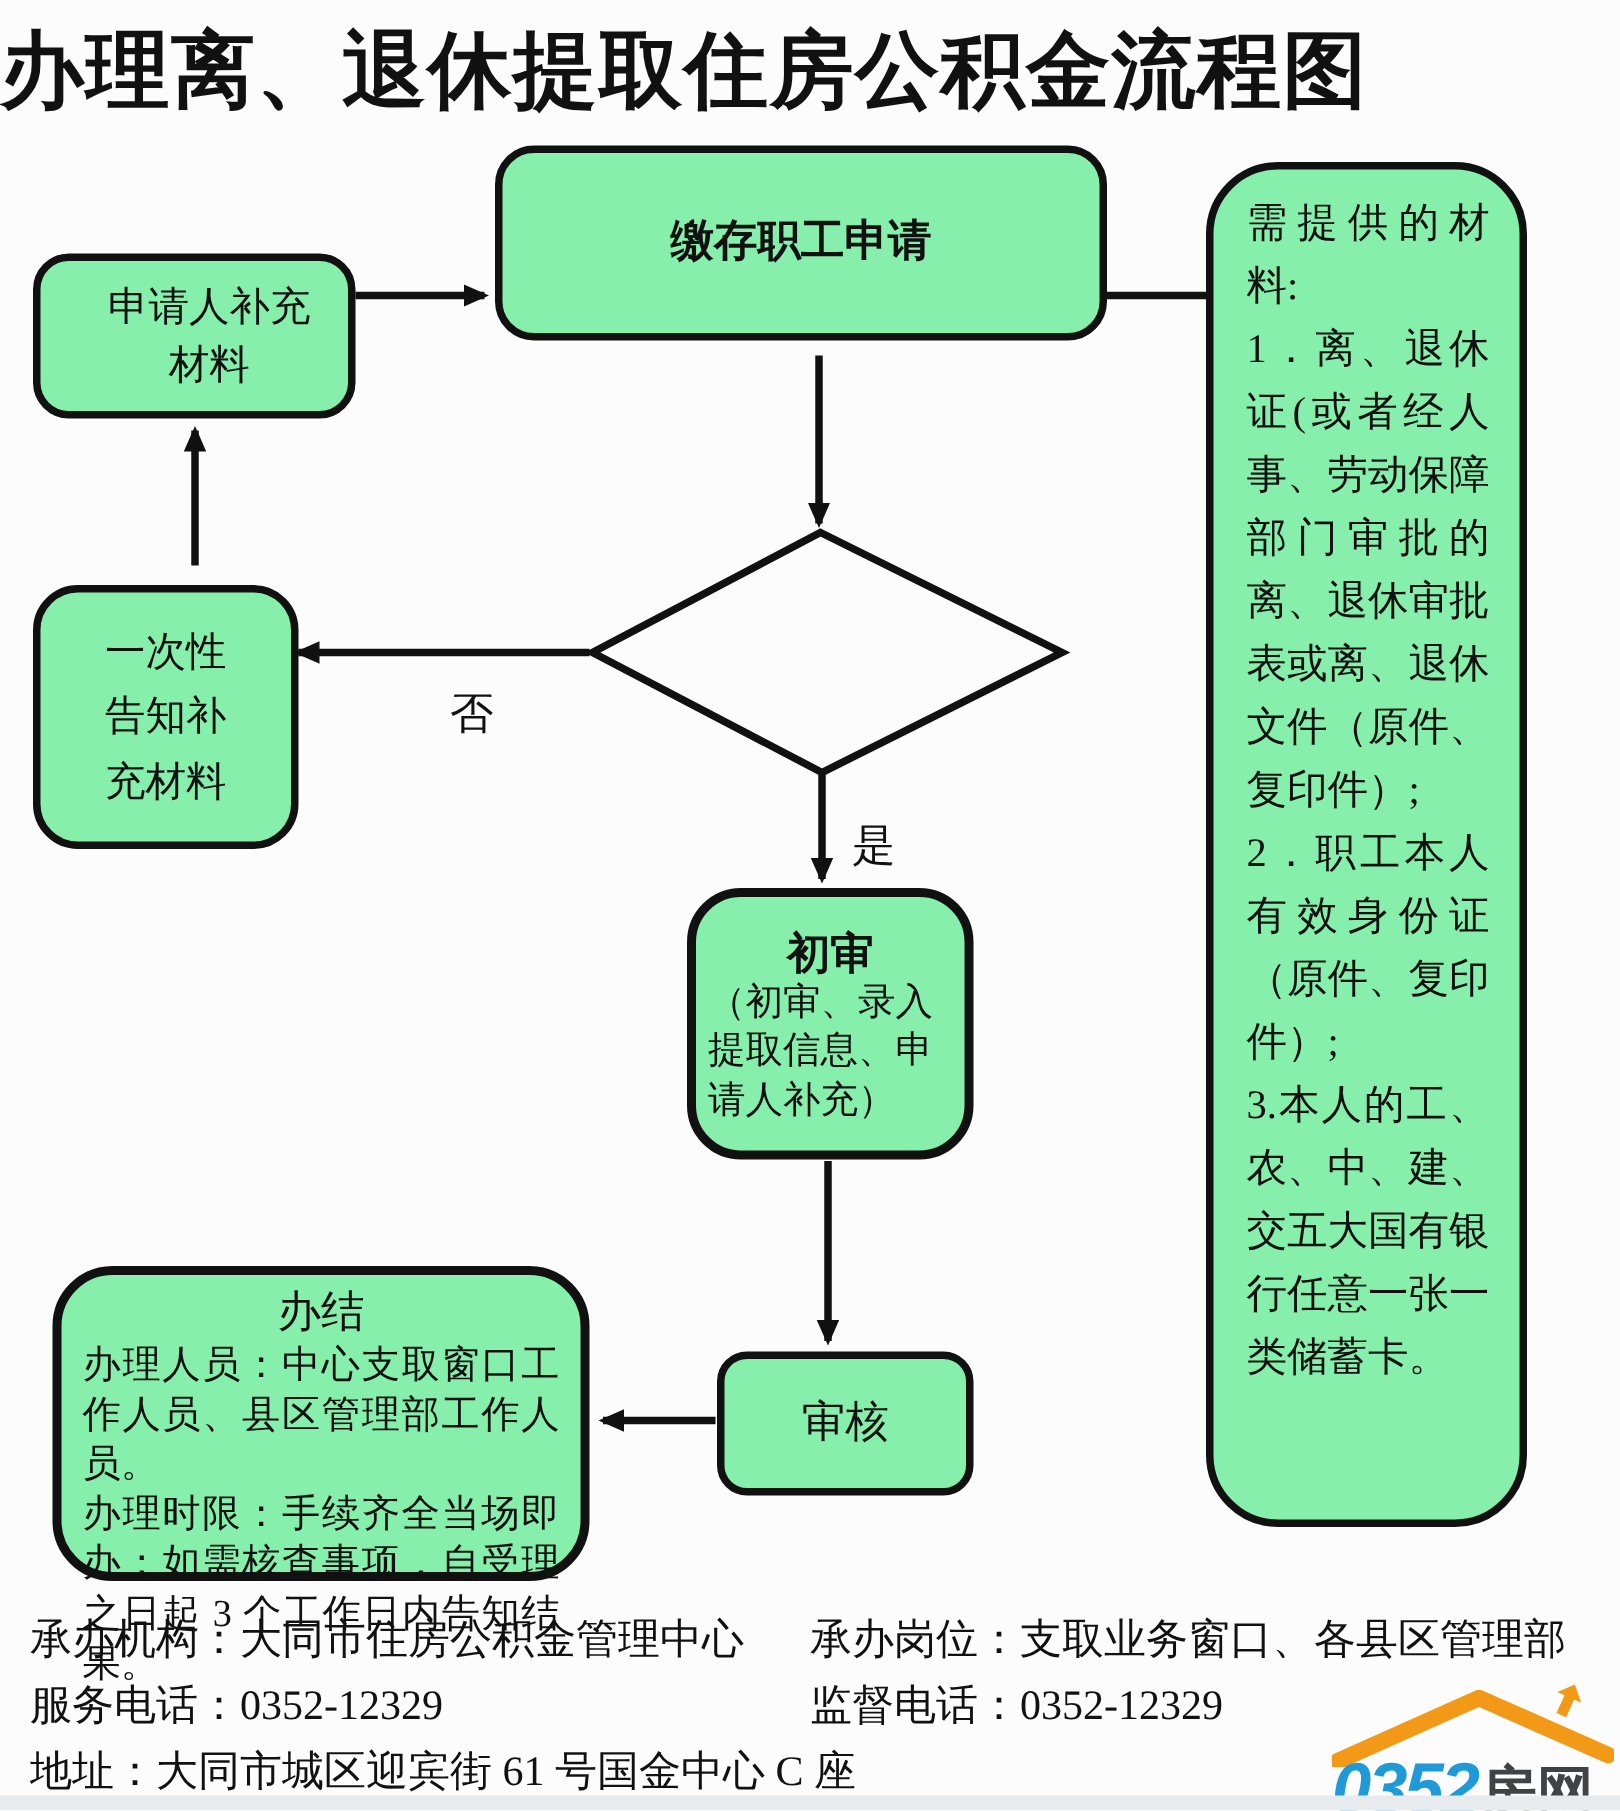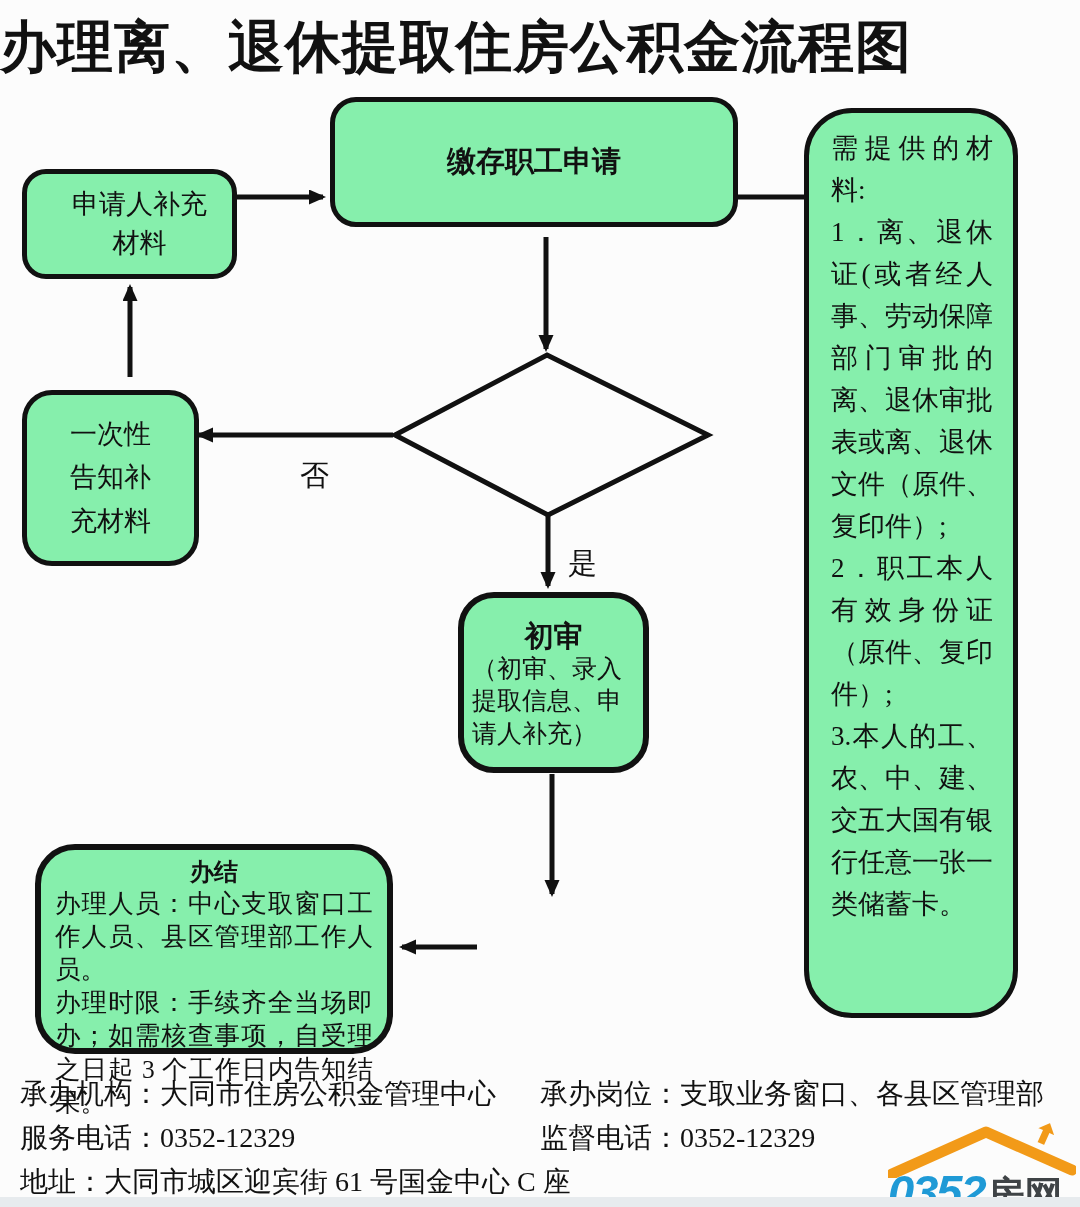--- a/index.html
+++ b/index.html
@@ -34,21 +34,21 @@
     left:458px;top:592px;width:191px;height:181px;border-radius:36px;border-width:6px;
     flex-direction:column;justify-content:center;padding:4px 8px;
   }
   .node-review .review-title{font-weight:bold;font-size:29px;line-height:1.1;margin-top:6px;}
   .node-review .review-detail{font-size:25px;line-height:1.3;text-align:left;width:100%;}
   .node-audit{left:478px;top:901px;width:171px;height:96px;border-radius:20px;font-size:29px;}
   .node-complete{
     left:35px;top:844px;width:358px;height:210px;border-radius:40px;border-width:6px;
     flex-direction:column;justify-content:flex-start;padding:8px 14px 6px;
   }
-  .node-complete .complete-title{font-weight:bold;font-size:24px;line-height:1.2;text-align:left;}
+  .node-complete .complete-title{font-weight:normal;font-size:29px;line-height:1.2;text-align:left;}
   .node-complete .complete-detail{font-size:25.5px;line-height:1.3;text-align:justify;width:100%;}
   .node-materials{
     left:804px;top:108px;width:214px;height:910px;border-radius:48px;
     align-items:flex-start;justify-content:flex-start;
     padding:14px 20px 10px 22px;
     font-size:27px;line-height:42px;
     text-align:justify;text-justify:inter-character;
   }
   .footer-col{position:absolute;font-size:28px;line-height:44px;white-space:nowrap;}
   .footer-left{left:20px;top:1072px;}
@@ -102,20 +102,23 @@
   </div>
 
   <div class="edge-label label-no">否</div>
   <div class="edge-label label-yes">是</div>
 
   <div class="node node-review">
     <div class="review-title">初审</div>
     <div class="review-detail">（初审、录入提取信息、申请人补充）</div>
   </div>
 
+  <div class="node node-audit">
+    <span>审核</span>
+  </div>
 
   <div class="node node-complete">
     <div class="complete-title">办结</div>
     <div class="complete-detail prelines">办理人员：中心支取窗口工作人员、县区管理部工作人员。
 办理时限：手续齐全当场即办；如需核查事项，自受理之日起 3 个工作日内告知结果。</div>
   </div>
 
   <div class="node node-materials prelines">需提供的材料:
 1．离、退休证(或者经人事、劳动保障部门审批的离、退休审批表或离、退休文件（原件、复印件）;
 2．职工本人有效身份证（原件、复印件）;

